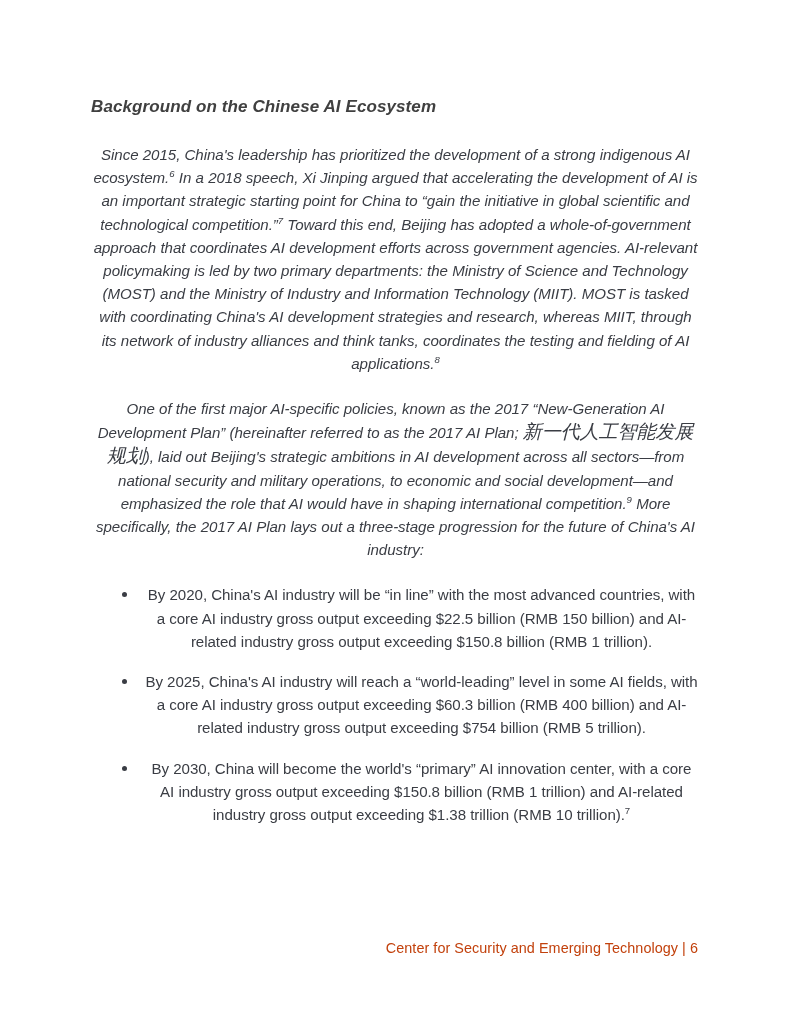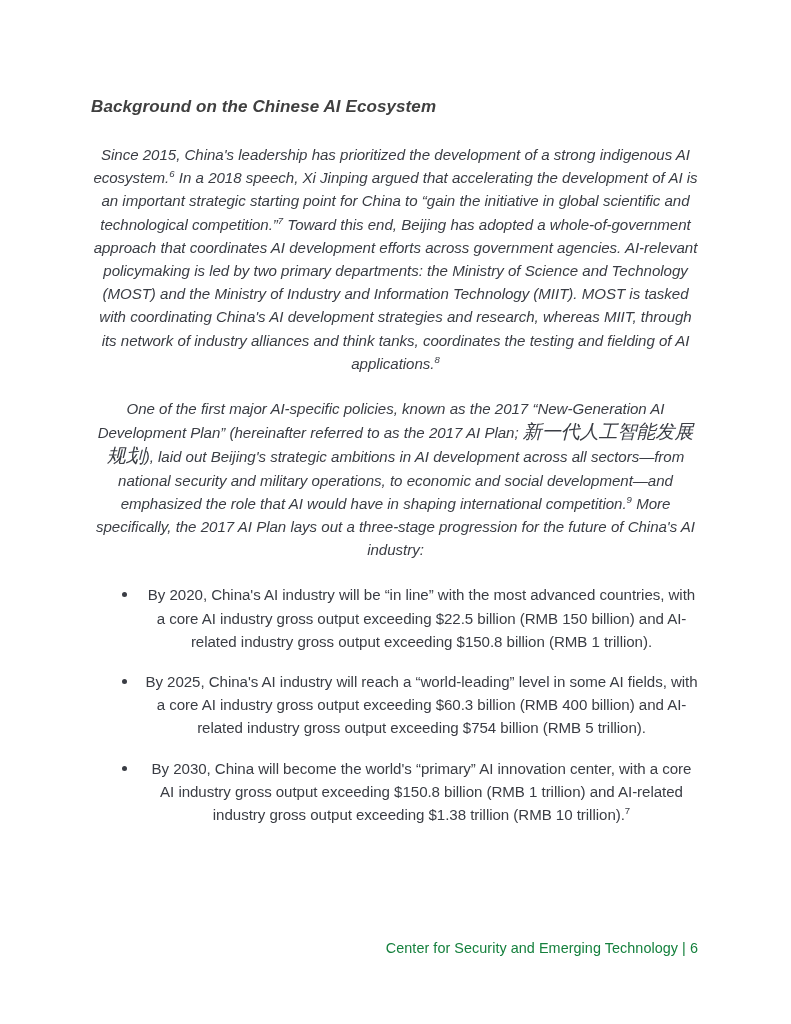--- a/index.html
+++ b/index.html
@@ -89,21 +89,21 @@
     border-radius: 50%;
     background: #3a3d44;
   }
   .footer {
     position: absolute;
     left: 91px;
     top: 940px;
     width: 607px;
     text-align: right;
     font-size: 14.4px;
-    color: #15803d;
+    color: #c2410c;
     letter-spacing: 0.05px;
   }
 </style>
 </head>
 <body>
 
 <div class="page">
 
   <div class="content">
 

